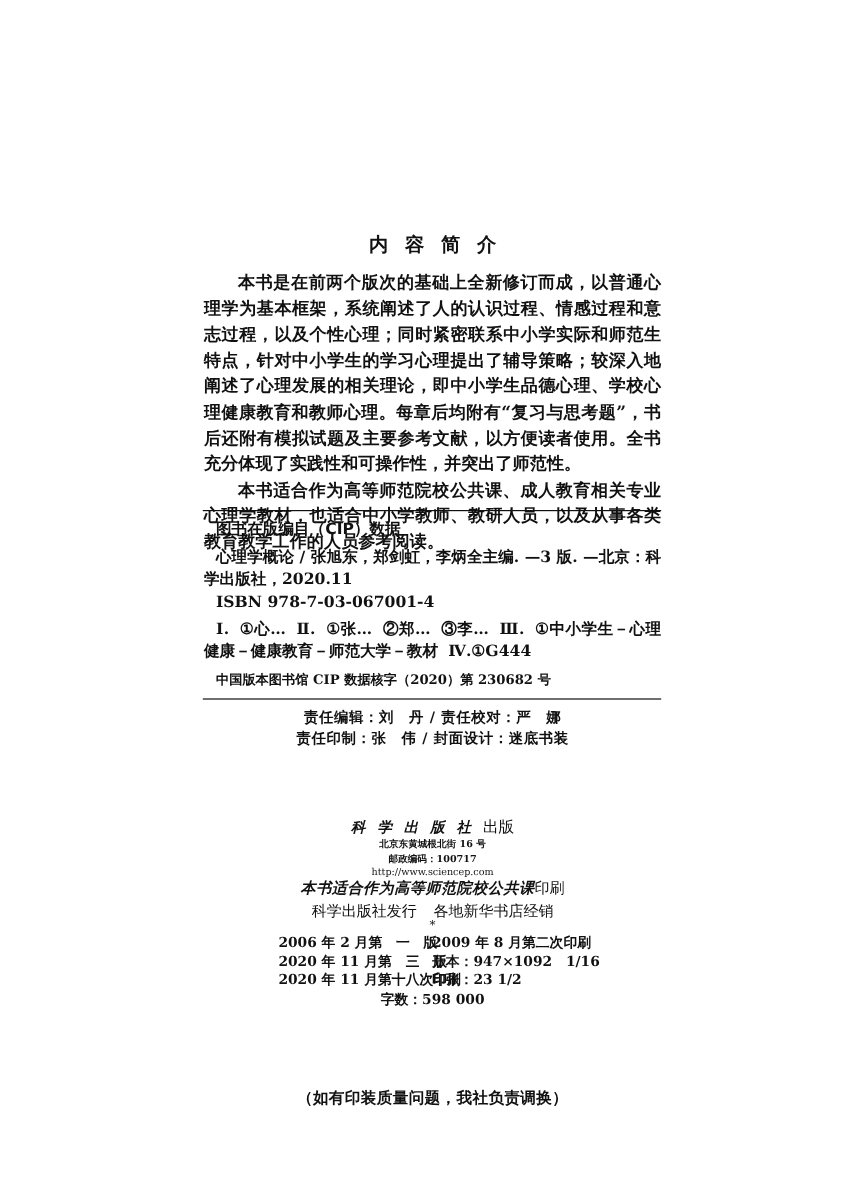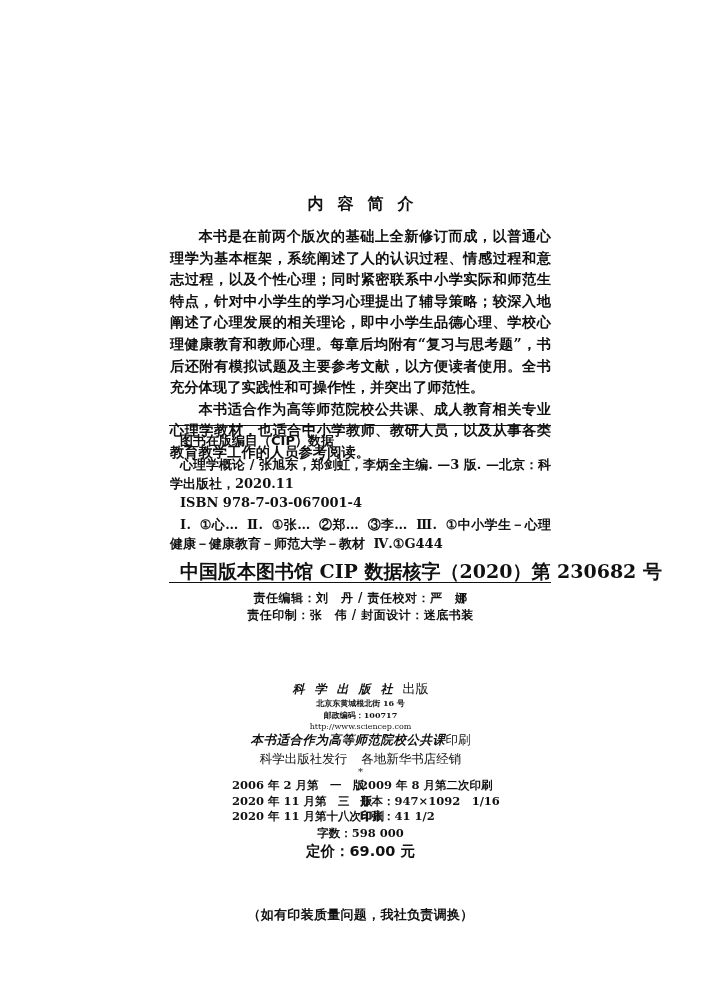--- a/index.html
+++ b/index.html
@@ -68,21 +68,21 @@
       top: 515px; left: 170px; width: 381px;
       white-space: normal;
       font-size: 13px;
       line-height: 19px;
       text-indent: 10px;
       font-weight: bold;
       text-align: justify;
       text-align-last: left;
       word-spacing: 4px;
     }
-    .cip-number { top: 559px; left: 180px; font-size: 19px; font-weight: bold; }
+    .cip-number { top: 559px; left: 180px; font-size: 11px; font-weight: bold; }
 
     
     .credits {
       left: 170px; width: 381px;
       text-align: center;
       font-size: 12px;
       font-weight: bold;
       font-family: "DejaVu Serif", "Liberation Serif", serif;
       letter-spacing: 0.5px;
     }
@@ -166,21 +166,20 @@
     <div class="edition-row">
       <span class="c1">2006 年 2 月第　一　版</span>
       <span class="c2">2009 年 8 月第二次印刷</span>
     </div>
     <div class="edition-row">
       <span class="c1">2020 年 11 月第　三　版</span>
       <span class="c2">开本：947×1092　1/16</span>
     </div>
     <div class="edition-row">
       <span class="c1">2020 年 11 月第十八次印刷</span>
-      <span class="c2">印张：41 1/2</span>
+      <span class="c2">印张：23 1/2</span>
     </div>
   </div>
 
   <div class="abs center-col wordcount">字数：598 000</div>
-  <div class="abs center-col price">定价：69.00 元</div>
   <div class="abs center-col notice">（如有印装质量问题，我社负责调换）</div>
 
 </div>
 
 </body></html>

